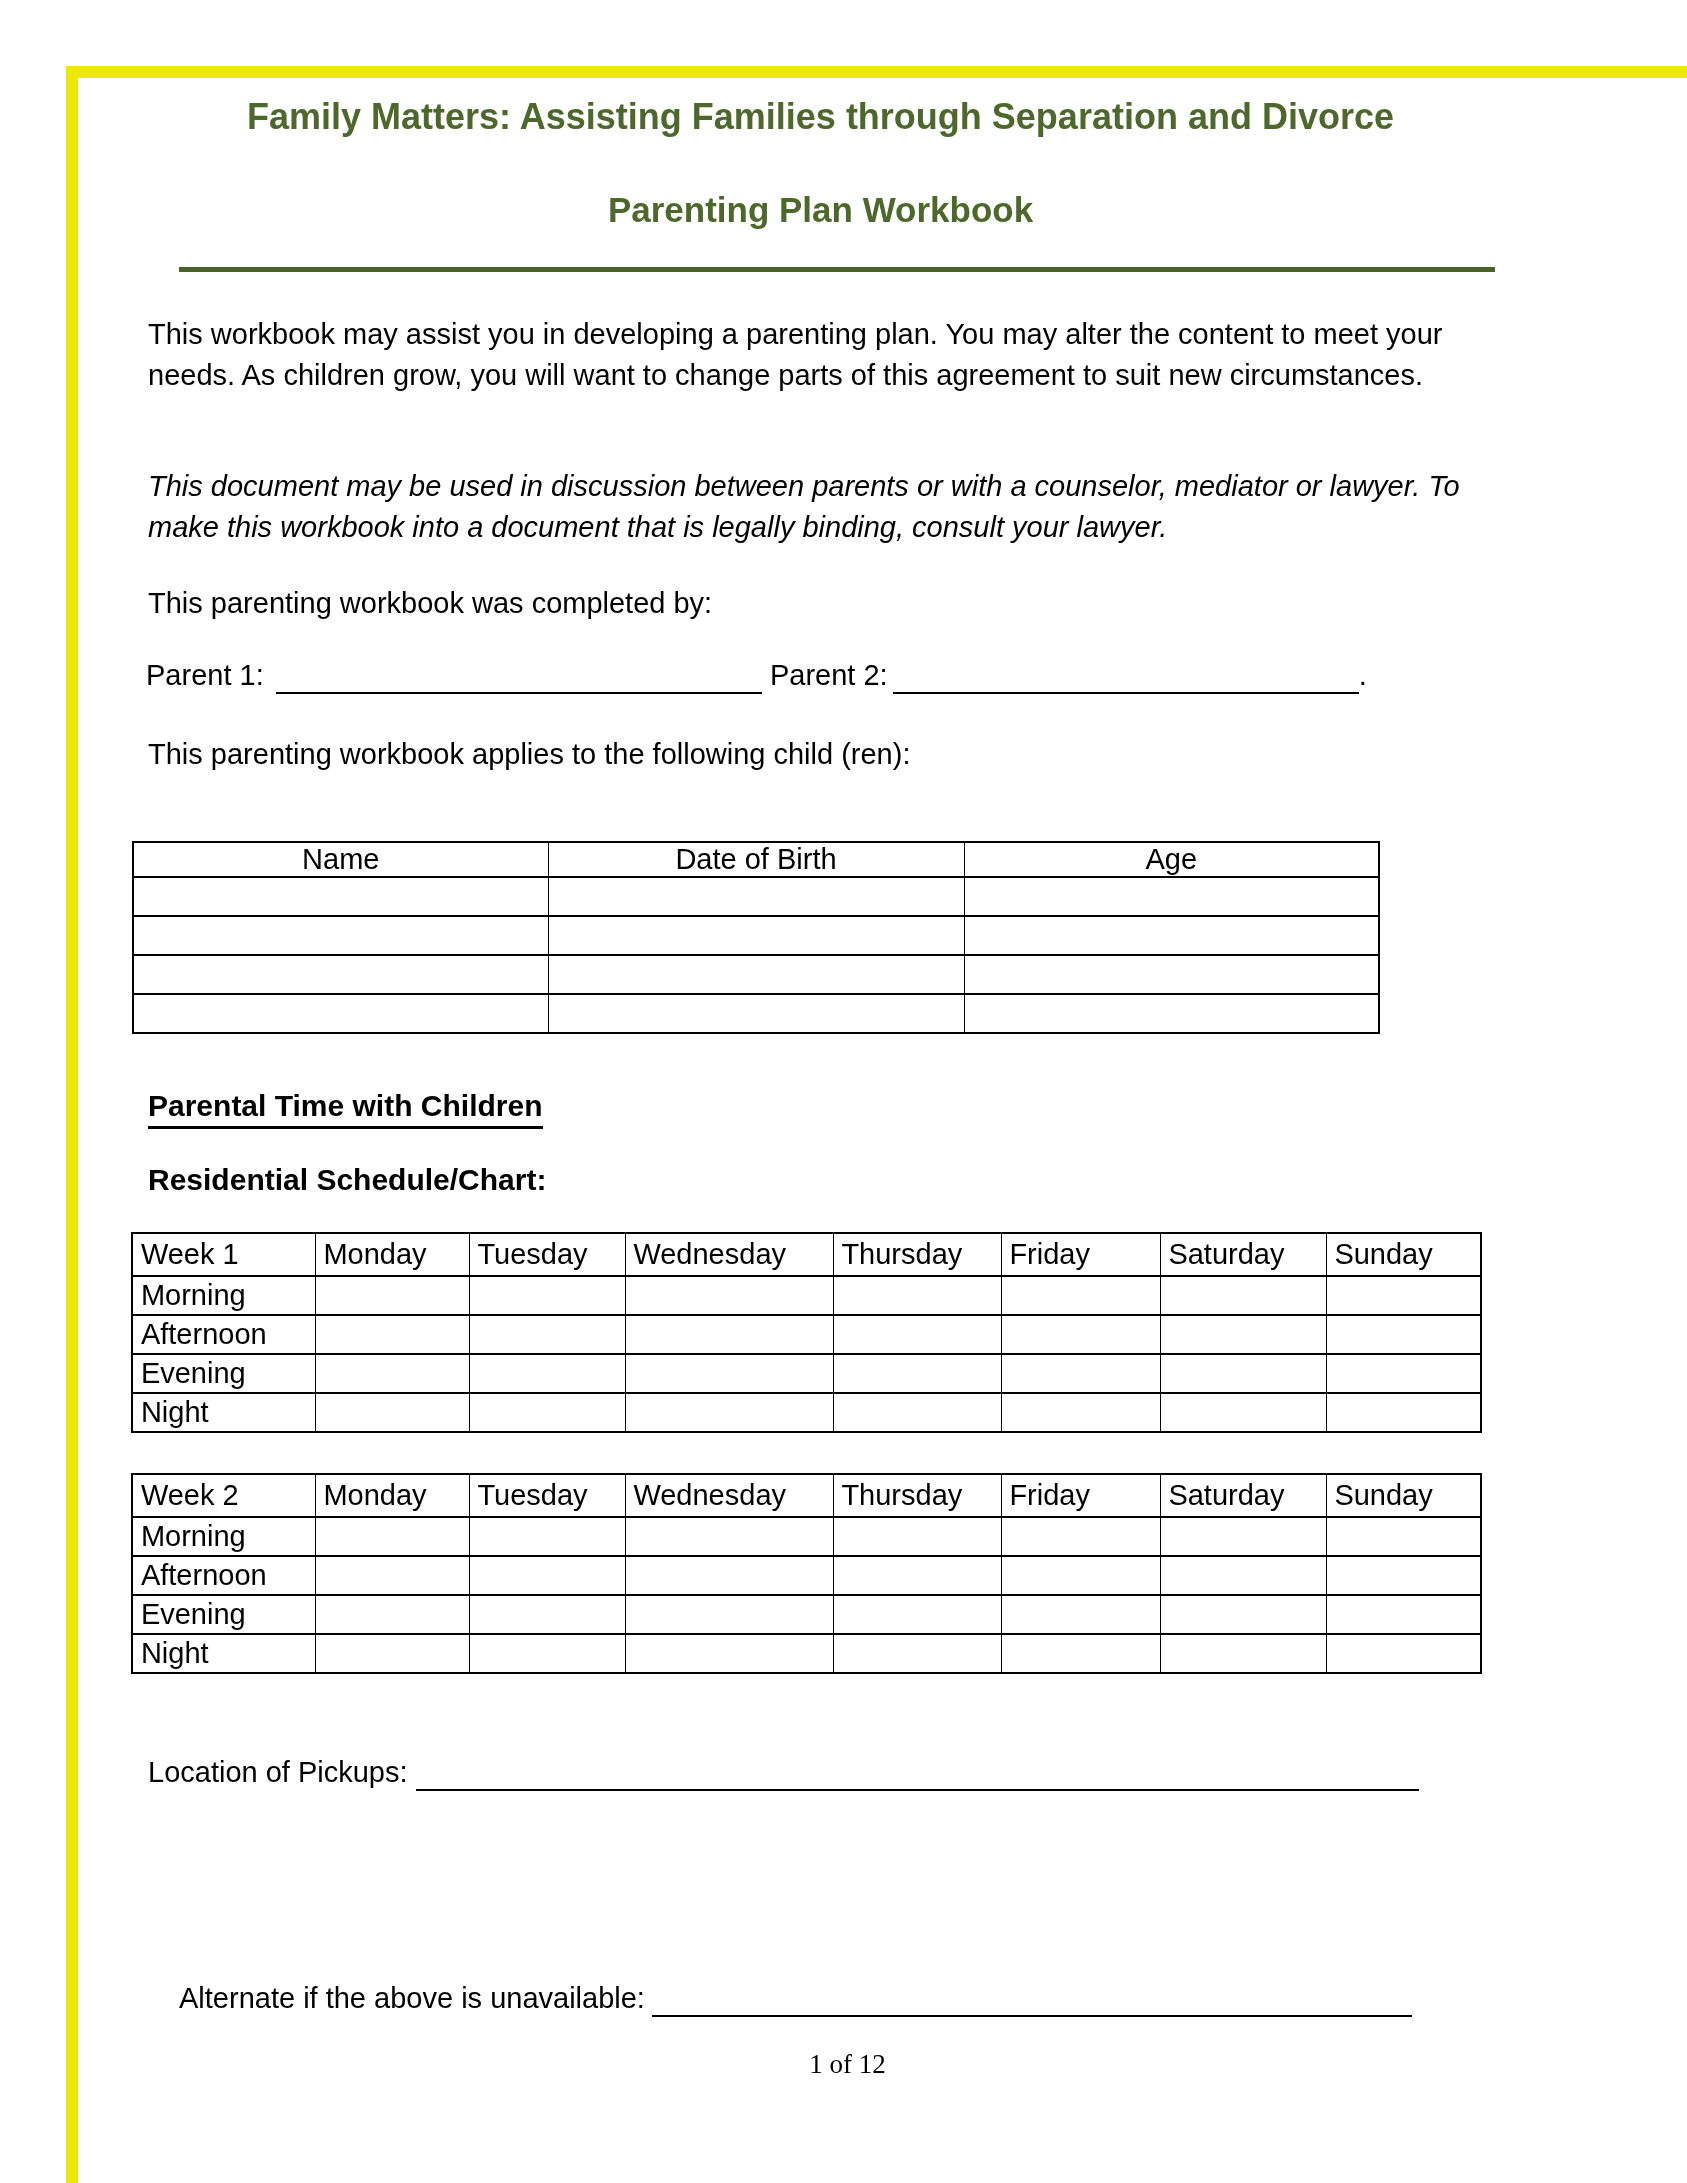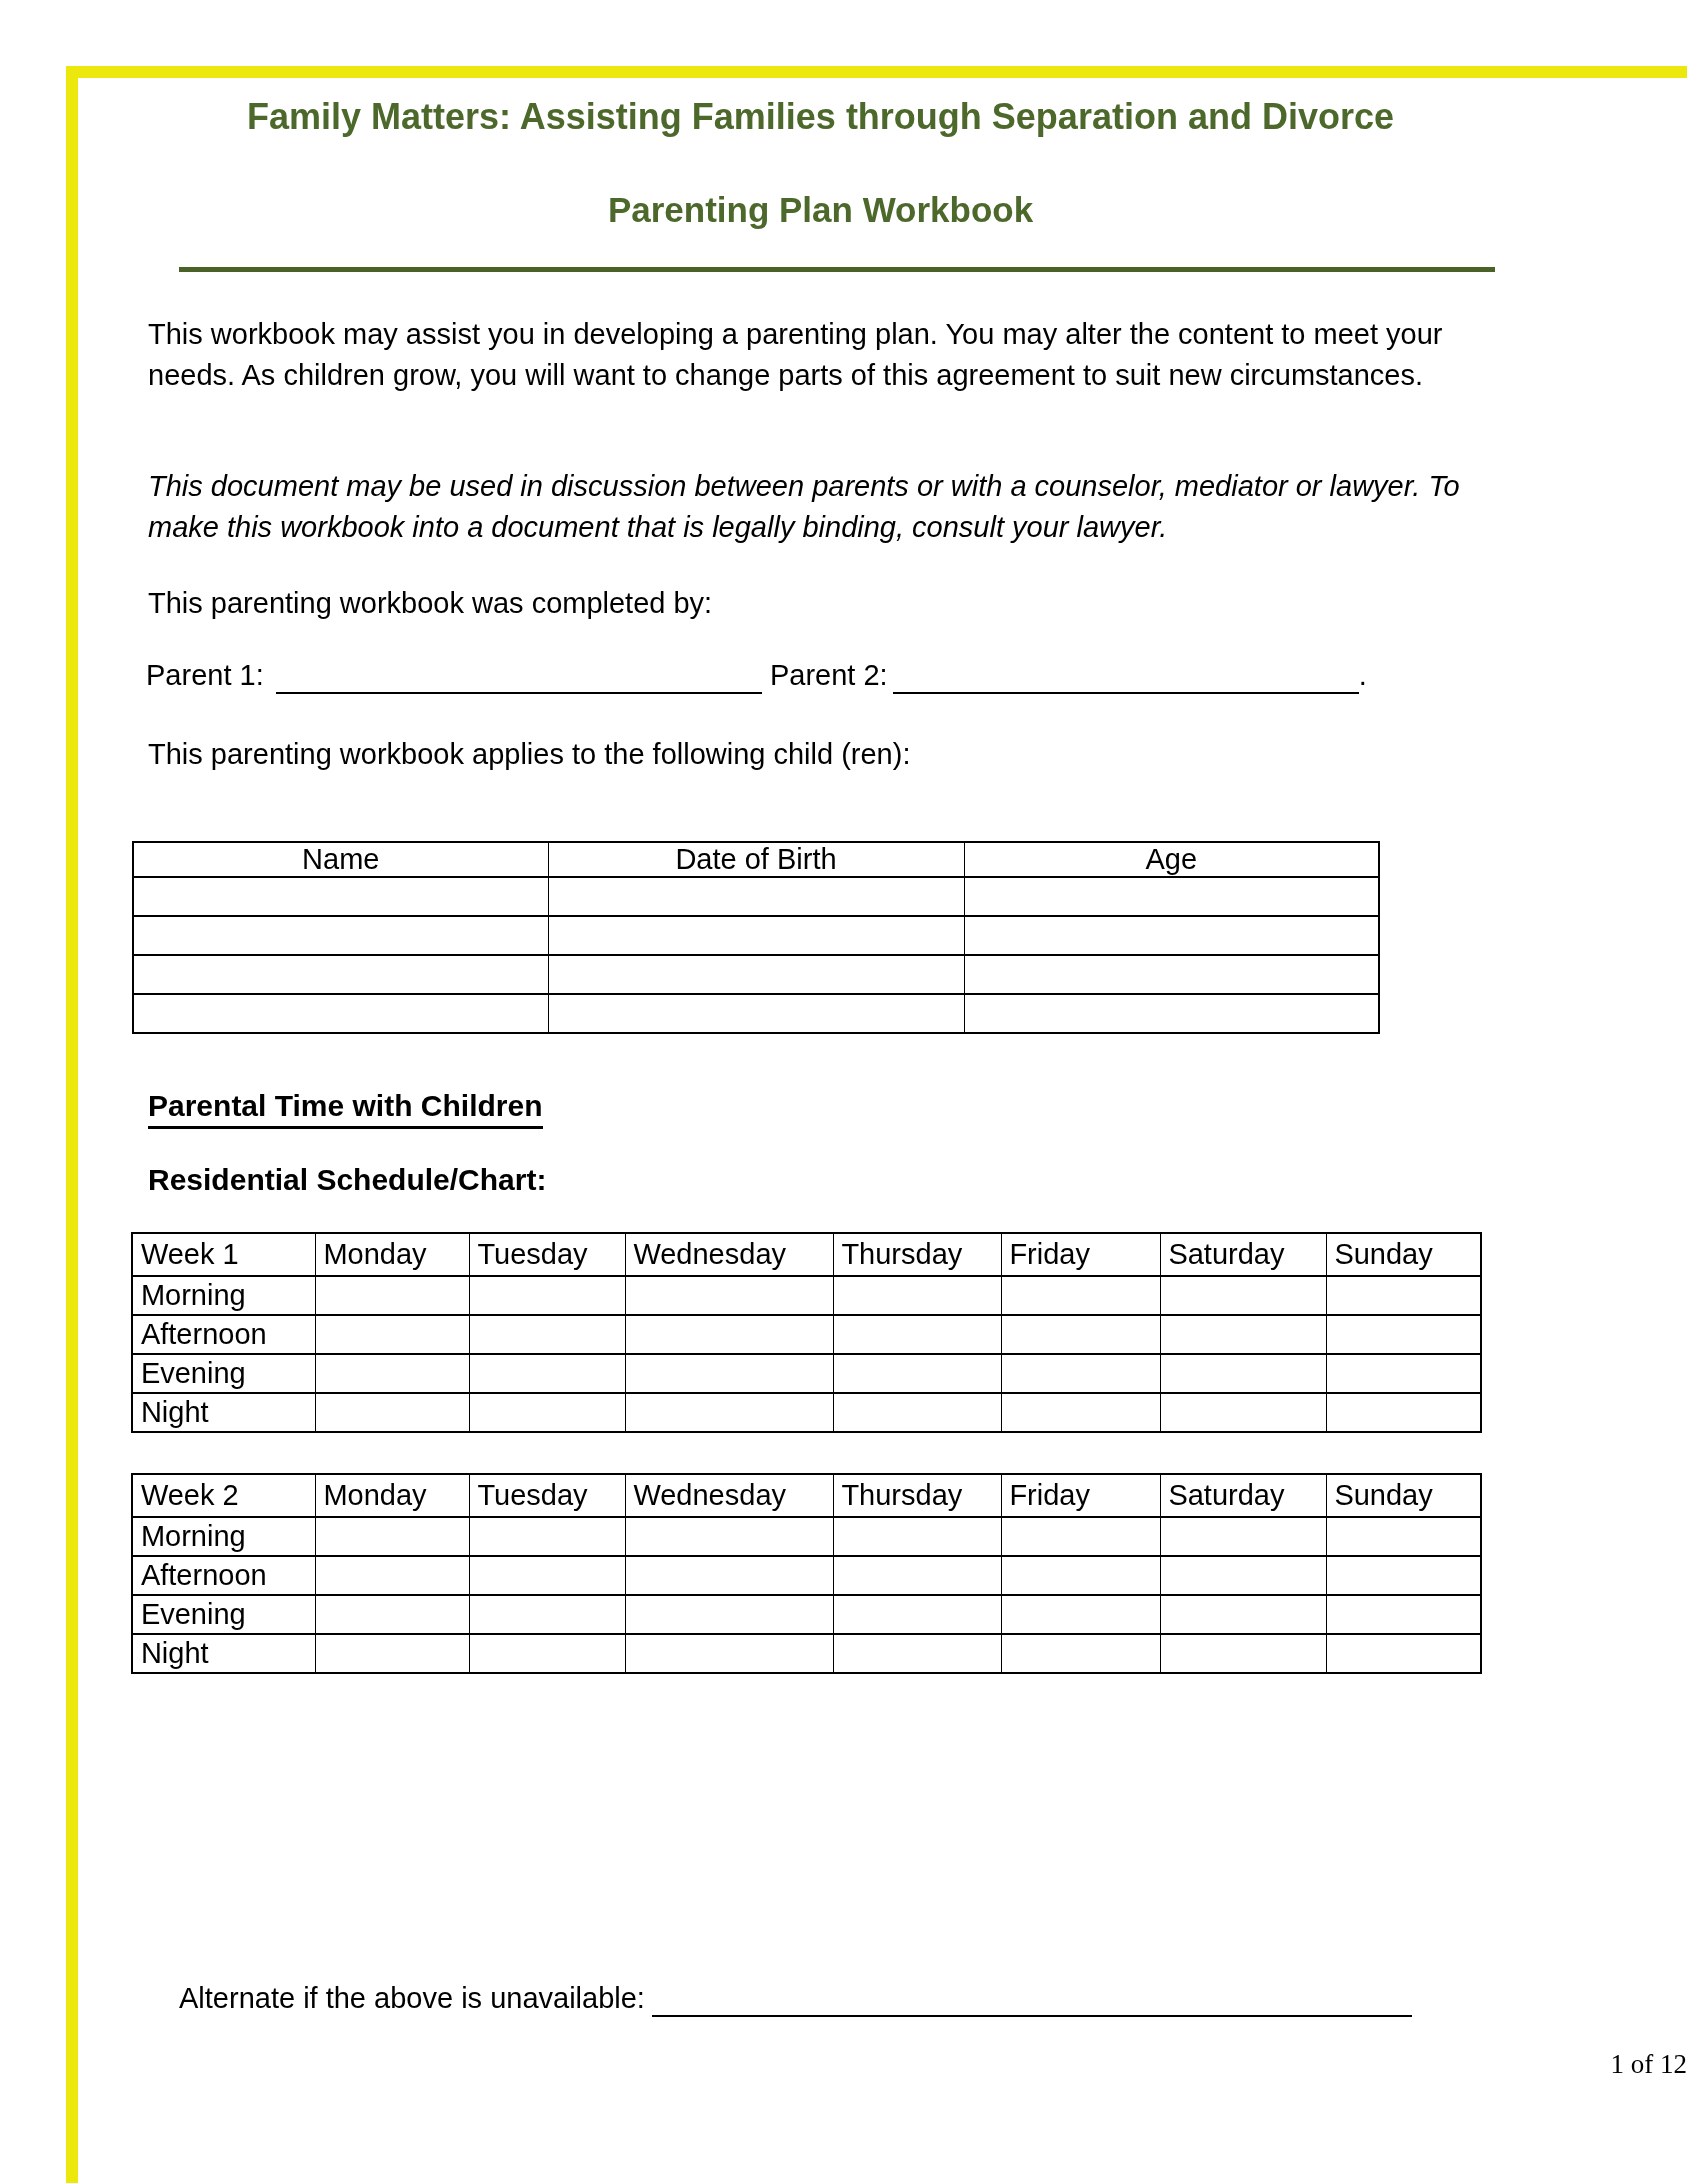--- a/index.html
+++ b/index.html
@@ -90,21 +90,21 @@
   .loc-line { left:148px; width:1485px; }
   .loc1 { top:1754px; }
   .loc2 { top:1828px; }
   .loc3 { top:1980px;margin-left:31px; }
   .blank-loc1 { width:1003px; margin-left:8.7px; }
   .blank-loc2 { width:989px; margin-left:2.6px; }
   .blank-loc3 { width:760px;  margin-left:7px; }
 
   .page-footer {
     left:0; top:2049px; width:1687px;
-    text-align:right;
+    text-align:center;
     font-family:"Liberation Serif", serif;
     font-size:27px;
     padding-left:8px;
   }
 </style>
 </head>
 <body>
 
 <div class="page">
 
@@ -290,18 +290,19 @@
           <td></td>
           <td></td>
           <td></td>
           <td></td>
           <td></td>
           <td></td>
         </tr>
     </tbody>
   </table>
 
+  <div class="abs fill-line loc-line loc1"><span>Location of Pickups:</span><span class="blank blank-loc1"></span></div>
   <div class="abs fill-line loc-line loc3"><span>Alternate if the above is unavailable:</span><span class="blank blank-loc3"></span></div>
 
   <div class="abs page-footer">1 of 12</div>
 
 </div>
 
 
 </body></html>

